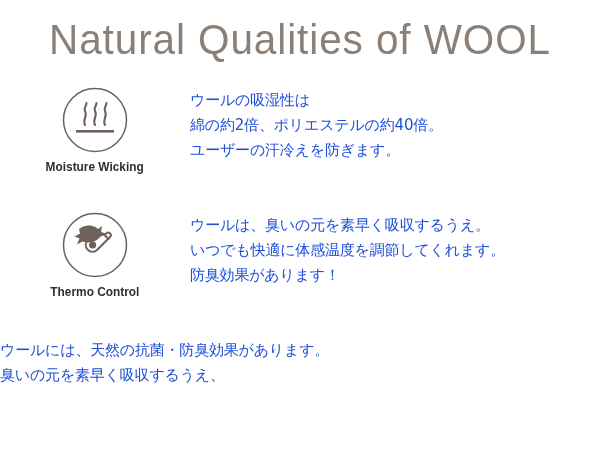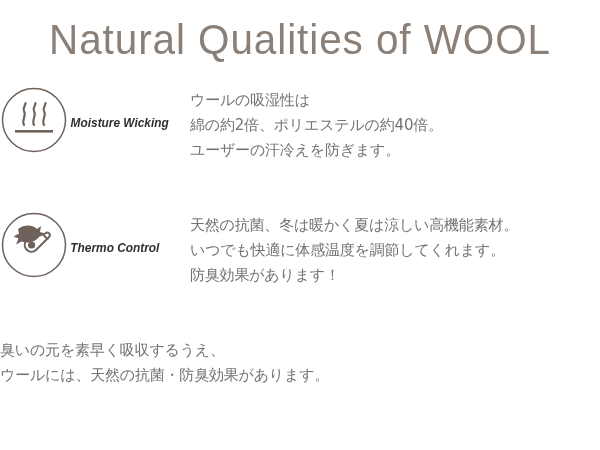--- a/index.html
+++ b/index.html
@@ -42,23 +42,22 @@
     align-items: flex-start;
   }
   #row-0 { top: 86px; }
   #row-1 { top: 211px; }
   #row-2 { top: 336px; }
 
   .icon-block {
     width: 190px;
     flex: 0 0 190px;
     display: flex;
-    flex-direction: row;
+    flex-direction: column;
     align-items: center;
-    font-style: italic;
   }
   .icon-circle-wrap {
     width: 68px;
     height: 68px;
     display: block;
   }
   .icon-circle-wrap svg {
     display: block;
     width: 68px;
     height: 68px;
@@ -73,21 +72,21 @@
     transform: scaleX(0.95);
     transform-origin: center top;
   }
 
   .text-block {
     flex: 1 1 auto;
     padding-top: 2px;
     padding-right: 8px;
   }
   .text-line {
-    color: #737373;
+    color: #1d4ed8;
     font-size: 15px;
     line-height: 25px;
     white-space: nowrap;
     font-family: "DejaVu Sans", "Liberation Sans", sans-serif;
     letter-spacing: -0.2px;
   }
 </style>
 </head>
 <body>
 
@@ -127,24 +126,24 @@
                    C33.5 41.5 29.5 41.5 26.8 38.8
                    C24 36 24 32 27 29 Z"></path>
         </g>
         <circle cx="31.6" cy="34" r="3.6" fill="#6f625b"></circle>
         <path d="M44 24.5 L47.5 28" stroke="#6f625b" stroke-width="2" fill="none" stroke-linecap="round"></path>
       </svg>
     </div>
     <div class="icon-label">Thermo Control</div>
   </div>
   <div class="text-block">
-    <div class="text-line">天然の抗菌、冬は暖かく夏は涼しい高機能素材。</div>
+    <div class="text-line">ウールは、臭いの元を素早く吸収するうえ。</div>
     <div class="text-line">いつでも快適に体感温度を調節してくれます。</div>
     <div class="text-line">防臭効果があります！</div>
   </div>
 </div>
 
 <div class="feature-row" id="row-2">
   <div class="text-block">
+    <div class="text-line">ウールには、天然の抗菌・防臭効果があります。</div>
     <div class="text-line">臭いの元を素早く吸収するうえ、</div>
-    <div class="text-line">ウールには、天然の抗菌・防臭効果があります。</div>
   </div>
 </div>
 
 </body></html>

